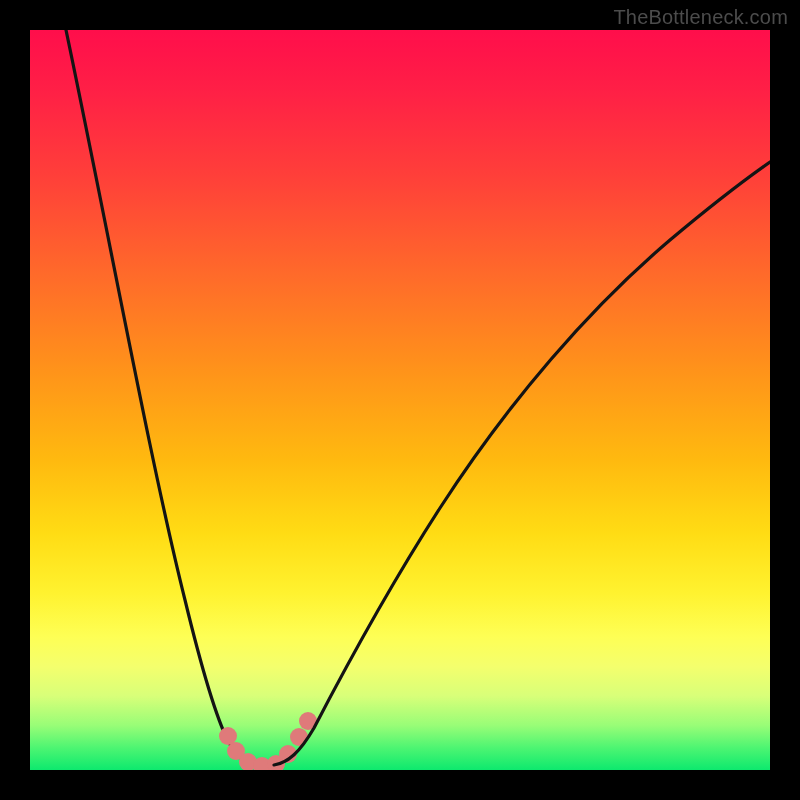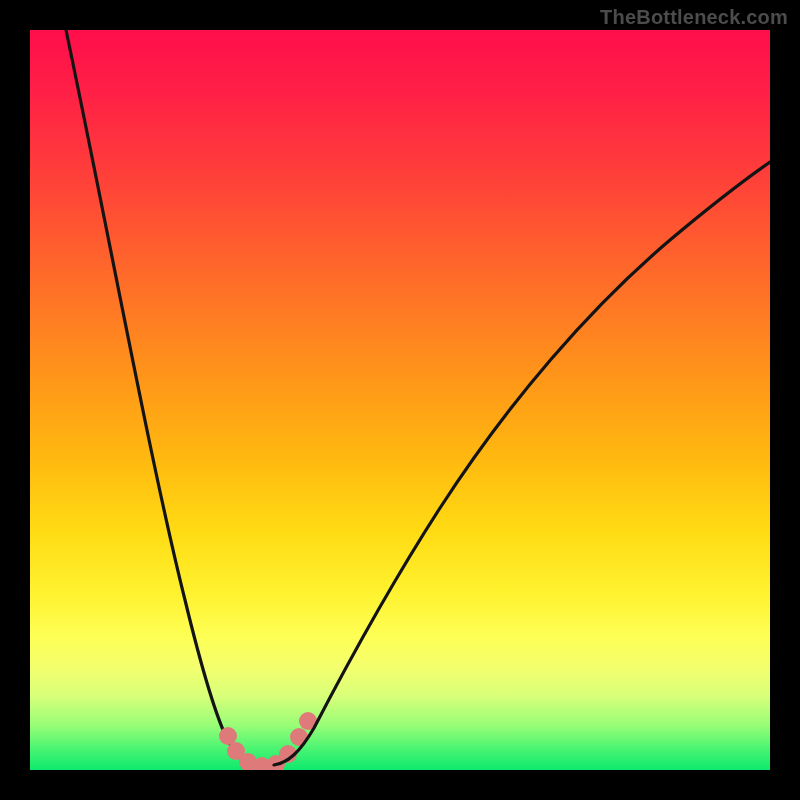--- a/index.html
+++ b/index.html
@@ -16,21 +16,21 @@
     width: 800px;
     height: 800px;
     background: #000;
   }
   .watermark {
     position: absolute;
     top: 6px;
     right: 12px;
     color: #4c4c4c;
     font-size: 20px;
-    font-weight: 700;
+    font-weight: 400;
     letter-spacing: 0.2px;
     z-index: 5;
   }
   .plot-area {
     position: absolute;
     left: 30px;
     top: 30px;
     width: 740px;
     height: 740px;
     overflow: hidden;

